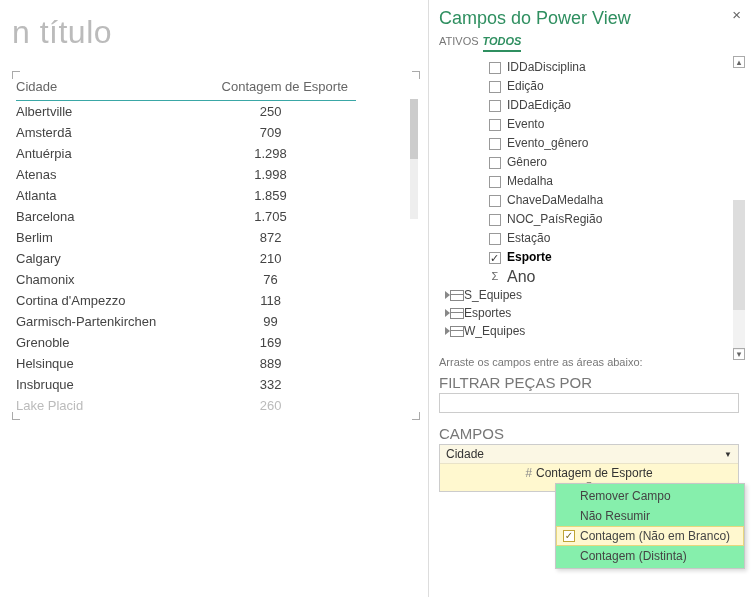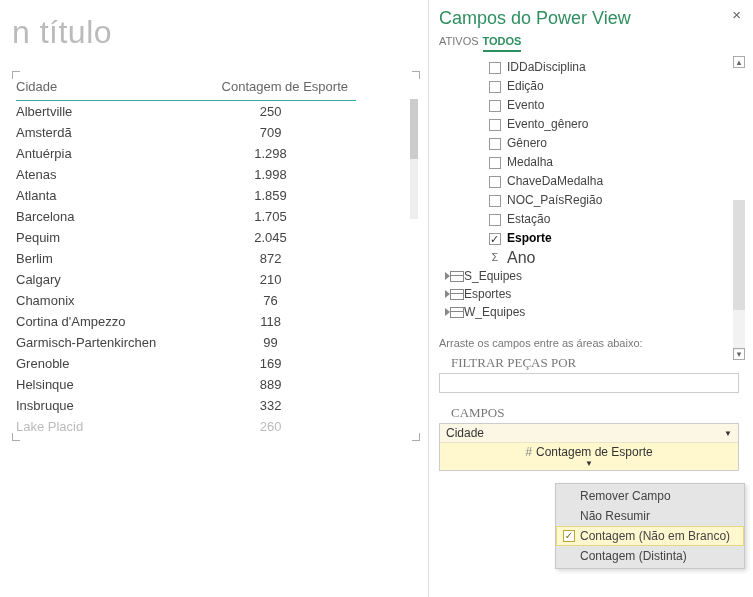--- a/index.html
+++ b/index.html
@@ -19,46 +19,46 @@
   .tbl td.num { text-align: center; padding-right: 8px;}
   .tbl tr.fade td { color: #bbb; margin-top: 43px; }
   .vscroll { position: absolute; right: -10px; top: 24px; width: 8px; height: 120px; background: #eee; }
   .vscroll .thumb { width: 8px; height: 60px; background: #ccc; }
 
   .right-pane { position: absolute; left: 428px; top: 0; width: 325px; height: 597px; border-left: 1px solid #ddd; background: #fff; padding: 4px 0 0 10px;}
   .panel-title { font-size: 18px; color: #2f8f60; font-weight: 400; padding: 4px 0 2px 0;}
   .close-x { position: absolute; top: 6px; right: 12px; font-size: 15px; color: #666; cursor: pointer;}
   .tabs { display: flex; gap: 4px; font-size: 11px; margin: 4px 0 6px 0;}
   .tab { color: #777; padding-bottom: 3px; cursor: pointer;}
-  .tab.active { color: #2f8f60; font-weight: 600; border-bottom: 2px solid #2f8f60;}
+  .tab.active { color: #2f8f60; font-weight: 600; border-bottom: 2px solid #2f8f60; font-style: italic;}
   .field-list { font-size: 12px; overflow: hidden; position: relative; }
   .field-row { display: flex; align-items: center; gap: 6px; padding: 1px 0 1px 50px; line-height: 17px;}
   .field-row .chk { width: 12px; height: 12px; border: 1px solid #999; background:#fff; position: relative; flex-shrink:0;}
   .field-row .chk.checked::after { content: "✓"; position:absolute; top:-3px; left:0; font-size:11px; color:#333;}
   .field-row .sigma { width:12px; text-align:center; color:#666; font-size:11px;}
   .field-row.bold .lbl { font-weight: 600; color:#000;}
   .table-node { display:flex; align-items:center; gap:0; padding: 2px 0 2px 6px; font-size:12px; color:#444;}
   .tri { display:inline-block; width:0; height:0; border-top:4px solid transparent; border-bottom:4px solid transparent; border-left:5px solid #888;}
   .tbl-icon { display:inline-block; width:14px; height:11px; border:1px solid #888; background: linear-gradient(#fff 3px,#888 3px,#888 4px,#fff 4px);}
   .scroll-up-btn { position:absolute; right:8px; top:56px; width:12px; height:12px; border:1px solid #aaa; font-size:9px; text-align:center; line-height:10px; color:#666;}
   .fscroll { position:absolute; right:8px; top:200px; width:12px; height:150px; background:#f2f2f2;}
   .fscroll .fthumb { width:12px; height:110px; background:#ddd;}
   .scroll-dn-btn { position:absolute; right:8px; top:348px; width:12px; height:12px; border:1px solid #aaa; font-size:9px; text-align:center; line-height:10px; color:#666;}
 
   .drag-hint { font-size: 11px; color:#777; margin: 16px 0 6px 0;}
-  .section-label { font-size: 13px; color:#777; margin: 6px 0 2px 12px; font-family: Liberation Serif, serif;}
+  .section-label { font-size: 15px; color:#777; margin: 6px 0 2px 0;}
   .filter-box { width: 300px; height: 20px; border:1px solid #ccc; background:#fff;}
   .drop-area { width: 300px; border:1px solid #ccc; background:#fbf7e4; }
   .drop-row { display:flex; align-items:center; justify-content:space-between; padding:2px 6px; font-size:12px; border-bottom:1px solid #e9e3c8; color:#333;}
   .drop-row:last-child { border-bottom:none;flex-direction:column; }
   .drop-row .dd { font-size:8px; color:#333;}
   .drop-row.hov { background:#fff8cf;}
   .hash { color:#888; font-style:italic; padding-right:4px;}
 
-  .context-menu { position:absolute; left: 555px; top: 483px; width: 190px; background:#e5e5e5; border:1px solid #c7c7c7; box-shadow: 2px 2px 4px rgba(0,0,0,.15); font-size:12px; padding:2px 0;}
+  .context-menu { position:absolute; left: 555px; top: 483px; width: 190px; background:#86efac; border:1px solid #c7c7c7; box-shadow: 2px 2px 4px rgba(0,0,0,.15); font-size:12px; padding:2px 0;}
   .ctx-row { display:flex; align-items:center; gap:8px; padding:3px 8px 3px 24px; position:relative; cursor:pointer;}
   .ctx-row.sel { background:#fff8cf; border:1px solid #e8d77d; padding:2px 7px 2px 23px;}
   .ctx-row .mark { position:absolute; left:6px; width:12px; height:12px; border:1px solid #bfa437; background:#fff; text-align:center; line-height:10px; font-size:10px; color:#7a6b1b;}
 </style>
 </head>
 <body>
 
 <div class="left-pane">
   <div class="title">n título</div>
   <div class="table-wrap">
@@ -92,24 +92,20 @@
           </tr>
           <tr>
             <td>Atlanta</td>
             <td class="num">1.859</td>
           </tr>
           <tr>
             <td>Barcelona</td>
             <td class="num">1.705</td>
           </tr>
           <tr>
-            <td>Pequim</td>
-            <td class="num">2.045</td>
-          </tr>
-          <tr>
             <td>Berlim</td>
             <td class="num">872</td>
           </tr>
           <tr>
             <td>Calgary</td>
             <td class="num">210</td>
           </tr>
           <tr>
             <td>Chamonix</td>
             <td class="num">76</td>
@@ -160,20 +156,24 @@
       <div class="field-row">
         <span class="chk"></span>
         <span class="lbl">IDDaDisciplina</span>
       </div>
       <div class="field-row">
         <span class="chk"></span>
         <span class="lbl">Edição</span>
       </div>
       <div class="field-row">
         <span class="chk"></span>
+        <span class="lbl">IDDaEdição</span>
+      </div>
+      <div class="field-row">
+        <span class="chk"></span>
         <span class="lbl">Evento</span>
       </div>
       <div class="field-row">
         <span class="chk"></span>
         <span class="lbl">Evento_gênero</span>
       </div>
       <div class="field-row">
         <span class="chk"></span>
         <span class="lbl">Gênero</span>
       </div>

